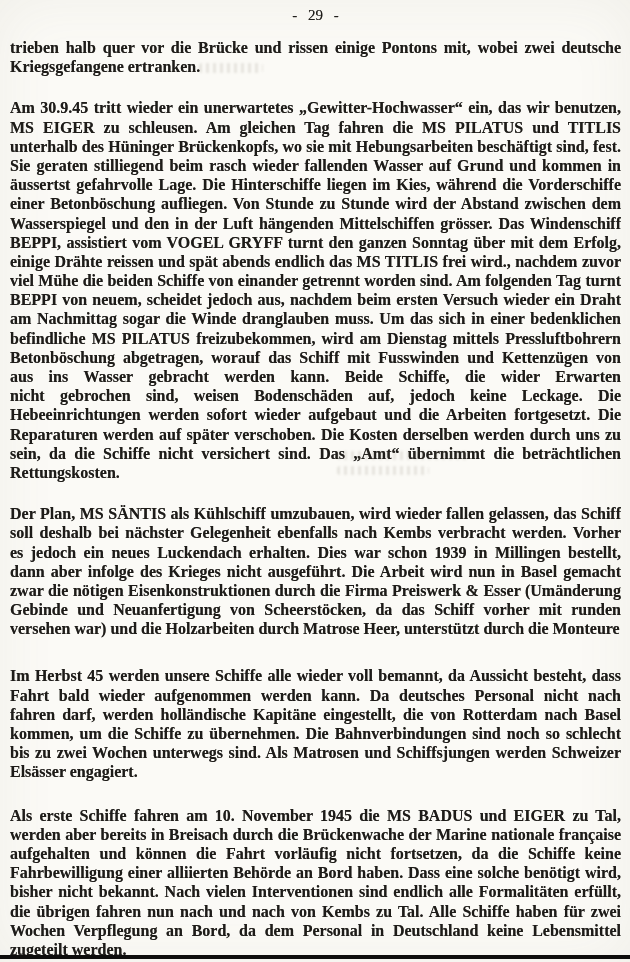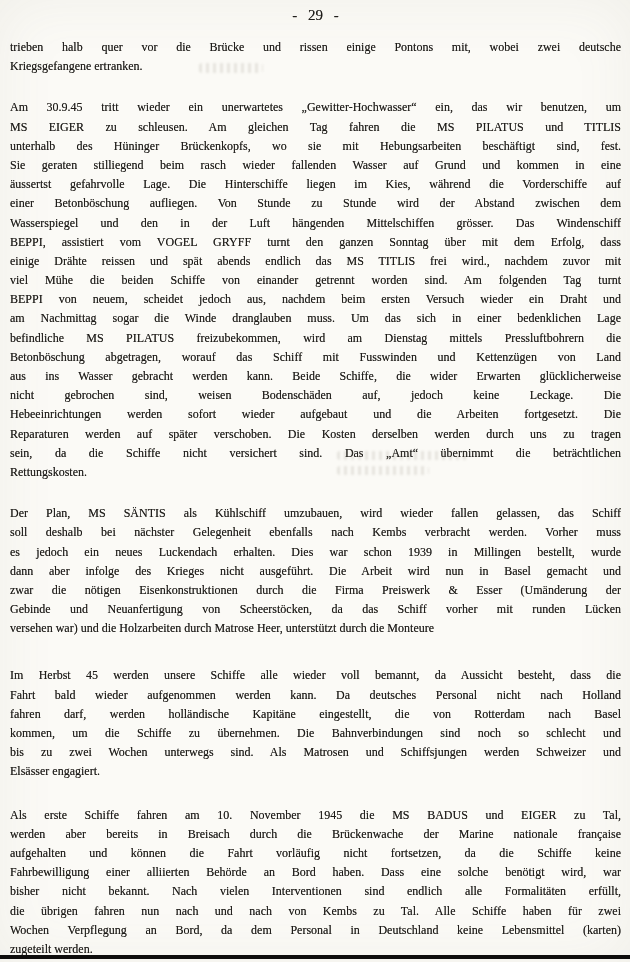--- a/index.html
+++ b/index.html
@@ -25,28 +25,29 @@
     word-spacing: 7px;
     margin-bottom: 13px;
     text-shadow: 0 0 .4px rgba(20,18,15,.6);
   }
   .doc { position: relative; }
   .paragraph { margin: 0; padding: 0; }
   .paragraph + .paragraph { margin-top: 22px; }
   .paragraph:nth-of-type(4) { margin-top: 28px; }
   .paragraph:nth-of-type(5) { margin-top: 24px; }
   .line {
-    font-size: 12px;
+    font-size: 16px;
     line-height: 19.2px;
     height: 19.2px;
     overflow: hidden;
     text-align: justify;
     text-align-last: justify;
     white-space: normal;
     text-shadow: 0 0 .4px rgba(20,18,15,.6);
+    font-weight: bold;
   }
   .line.last {
     text-align: center;
     text-align-last: left;
   }
   
   .artifact {
     position: absolute;
     border-radius: 3px;
     background: repeating-linear-gradient(90deg,

